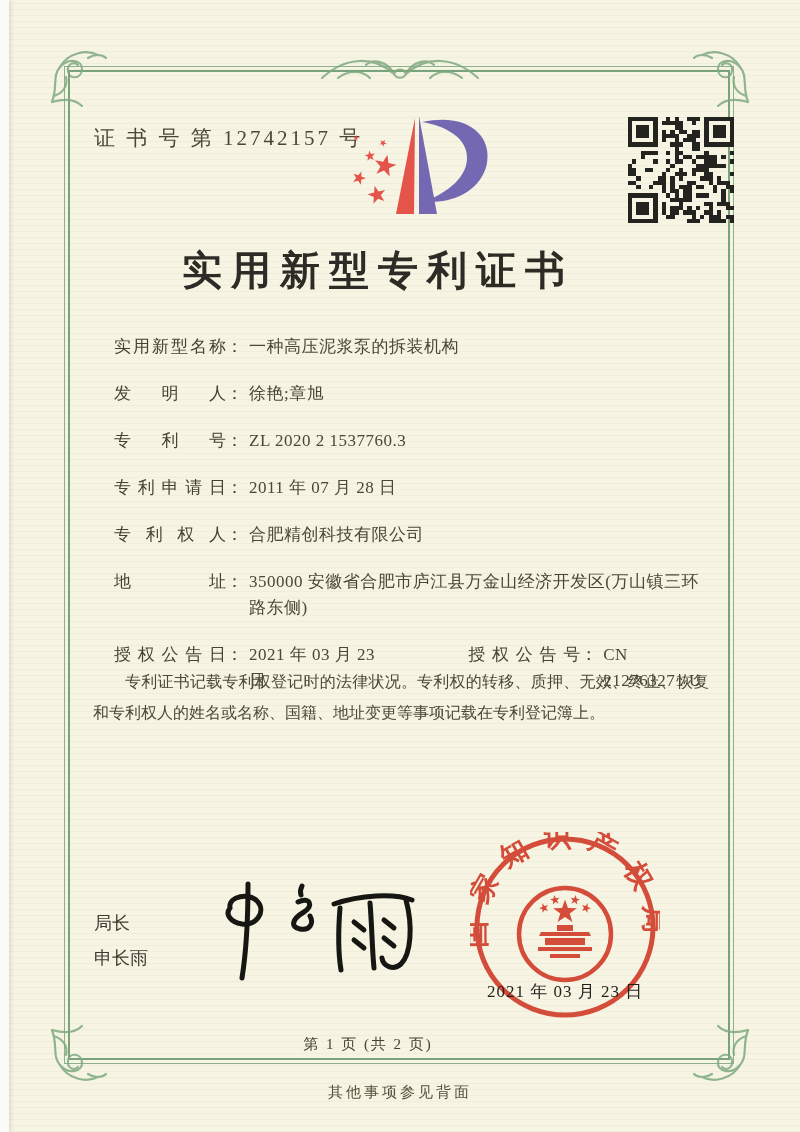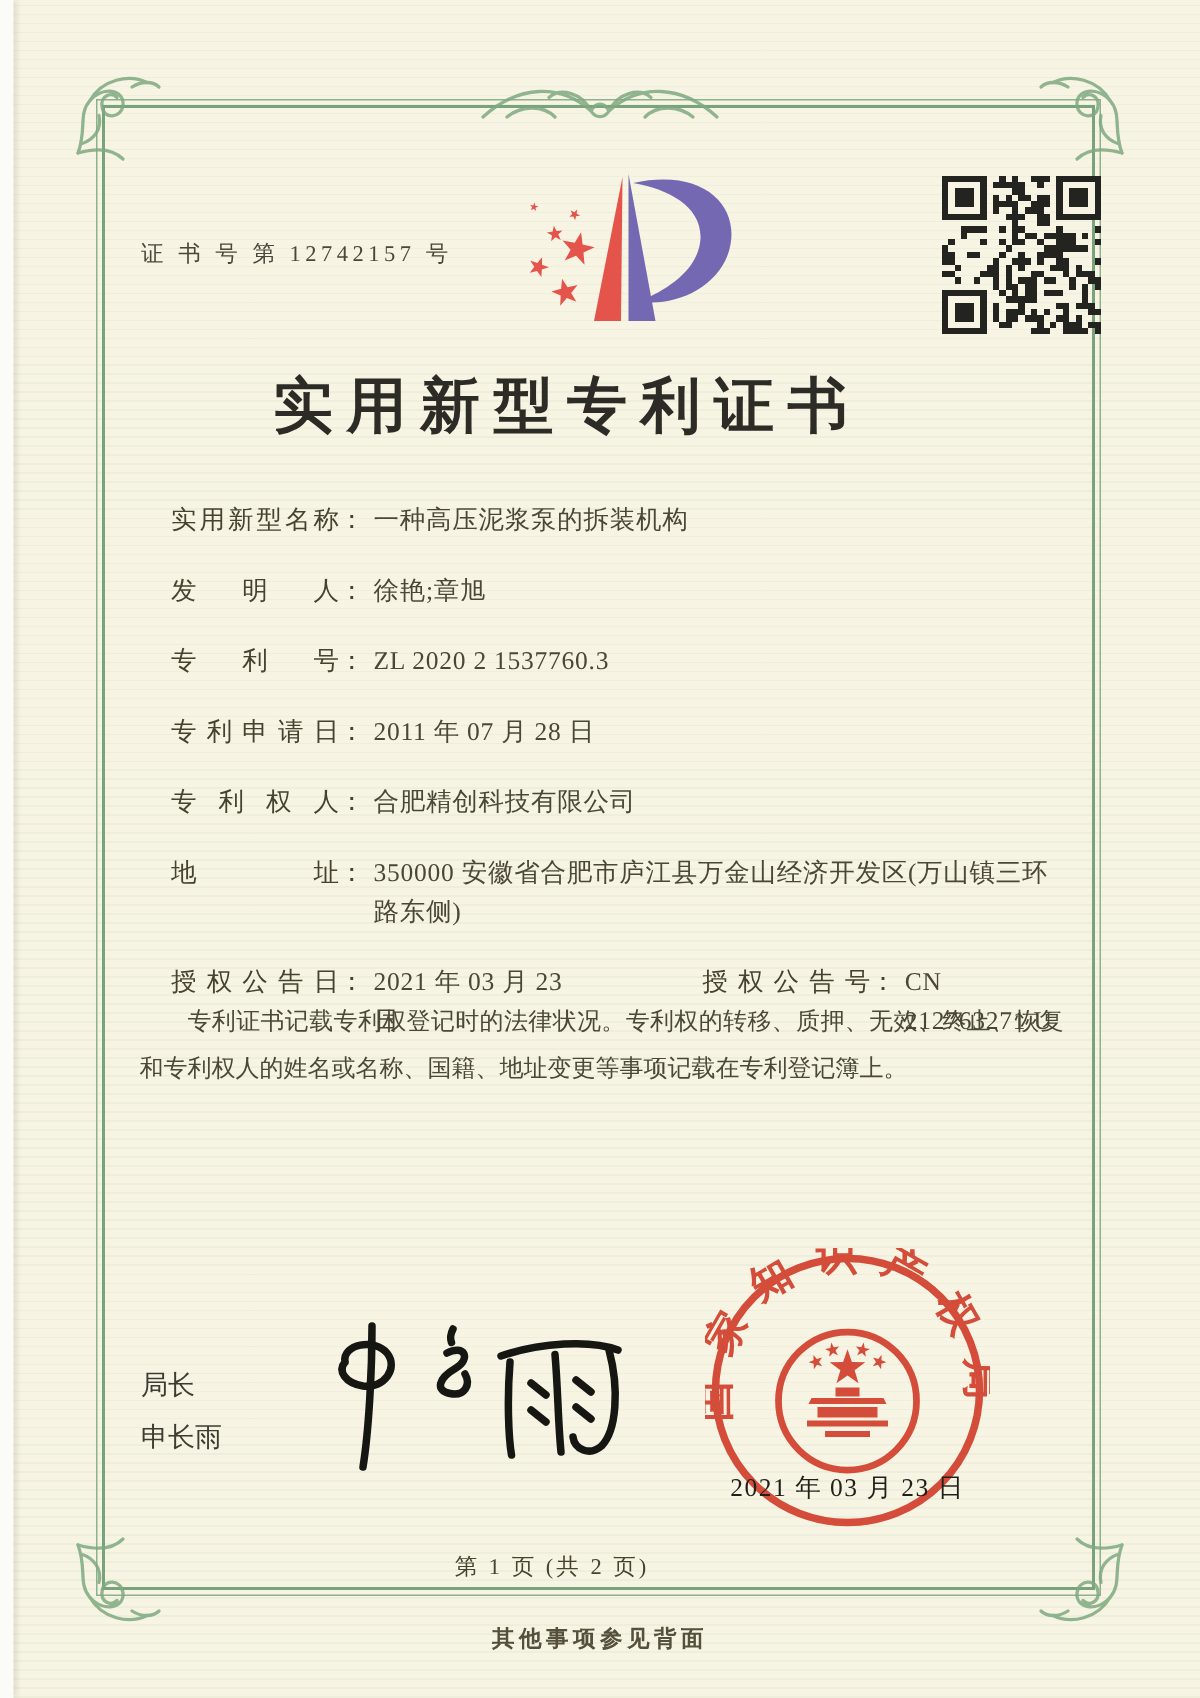--- a/index.html
+++ b/index.html
@@ -15,22 +15,22 @@
   .scan-edge{position:absolute;left:0;top:0;width:9px;height:100%;
     background:#fbfbf8;box-shadow:2px 0 4px rgba(0,0,0,.10);}
   
   .frame{position:absolute;left:64px;top:66px;width:668px;height:996px;
     border:1px solid #8cb18c;}
   .frame-inner{position:absolute;left:3px;top:3px;right:3px;bottom:3px;
     border:2px solid #79a37a;}
   .flourish{position:absolute;stroke:#7fa980;fill:none;stroke-width:2.2;
     stroke-linecap:round;opacity:.85;}
   
-  .certno{position:absolute;left:94px;top:124px;font-size:15px;
-    letter-spacing:3px;color:#4a463a;margin-top:36px;}
+  .certno{position:absolute;left:94px;top:124px;font-size:21px;
+    letter-spacing:3px;color:#4a463a;}
   .logo{position:absolute;left:330px;top:106px;}
   .qr{position:absolute;left:628px;top:117px;}
   .title{position:absolute;left:0;top:243px;width:756px;text-align:center;
     font-size:40px;font-weight:bold;letter-spacing:9px;color:#2d2b25;}
   
   .fields{position:absolute;left:94px;top:334px;width:616px;font-size:17px;}
   .frow{margin-bottom:21px;line-height:26px;display:flex;align-items:flex-start;}
   .flabel{display:inline-block;width:112px;text-align:justify;text-align-last:justify;
     color:#45422f;flex:0 0 112px;margin-left:20px;}
   .fcolon{flex:0 0 auto;color:#45422f;}
@@ -46,21 +46,21 @@
   .sig-title{position:absolute;left:94px;top:911px;font-size:18px;color:#3e3b30;}
   .sig-name{position:absolute;left:94px;top:946px;font-size:18px;color:#3e3b30;}
   .handwriting{position:absolute;left:198px;top:878px;}
   .seal{position:absolute;left:470px;top:832px;opacity:.92;}
   .seal-date{position:absolute;left:455px;top:980px;width:220px;text-align:center;
     font-size:17px;letter-spacing:1px;color:#211f1a;z-index:5;}
   
   .pagefoot{position:absolute;left:0;top:1035px;width:736px;text-align:center;
     font-size:15px;color:#46432f;letter-spacing:2px;}
   .backnote{position:absolute;left:0;top:1083px;width:800px;text-align:center;
-    font-size:15px;color:#54503c;letter-spacing:3px;font-weight:bold;}
+    font-size:15px;color:#54503c;letter-spacing:3px;}
 </style>
 </head>
 <body>
 
 <div class="canvas">
 
   <svg width="0" height="0" style="position:absolute" aria-hidden="true">
     <defs>
       <path id="star5" d="M0,-10 L2.35,-3.24 L9.51,-3.09 L3.8,1.24 L5.88,8.09 L0,4 L-5.88,8.09 L-3.8,1.24 L-9.51,-3.09 L-2.35,-3.24 Z"></path>
       <g id="corner-flourish">

